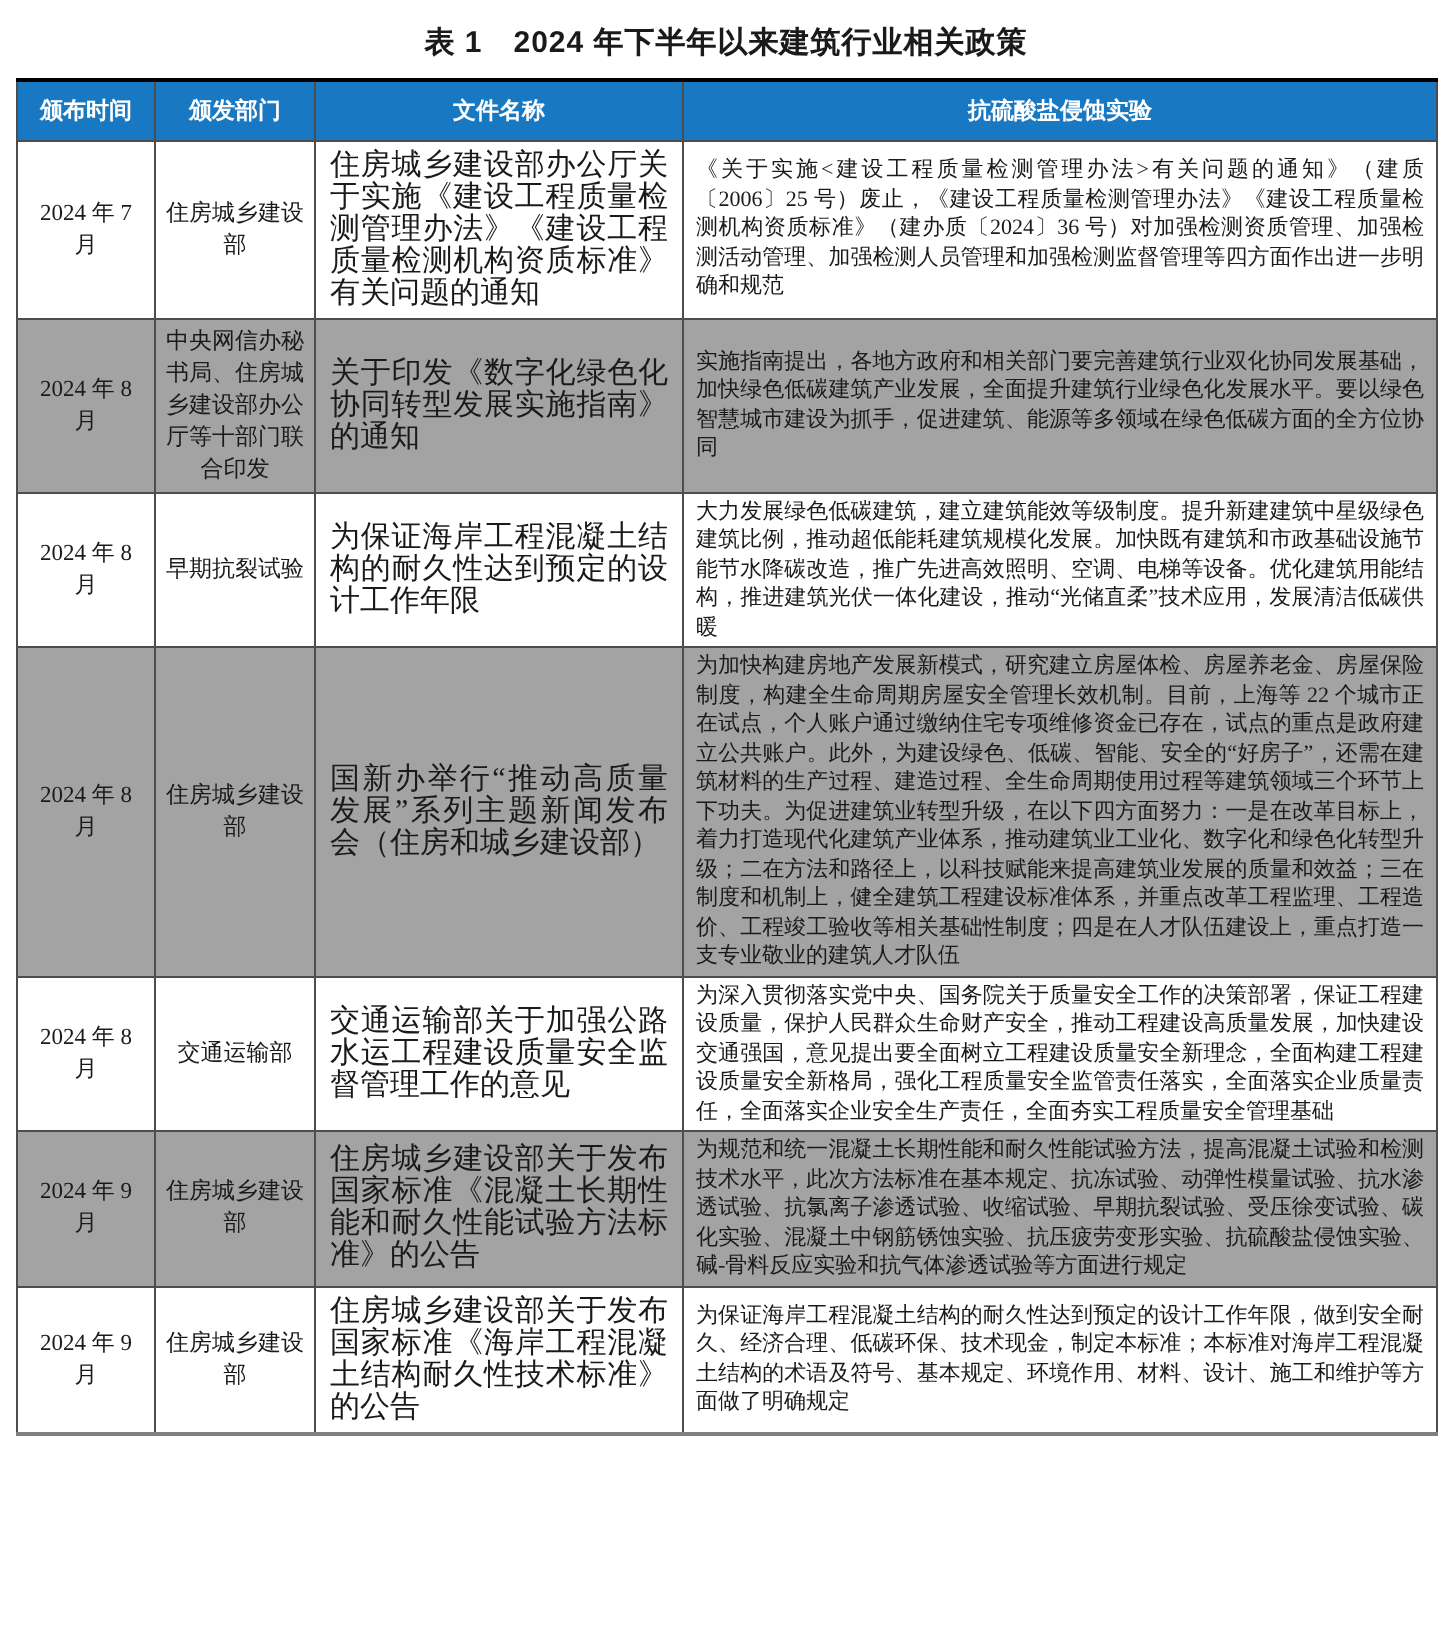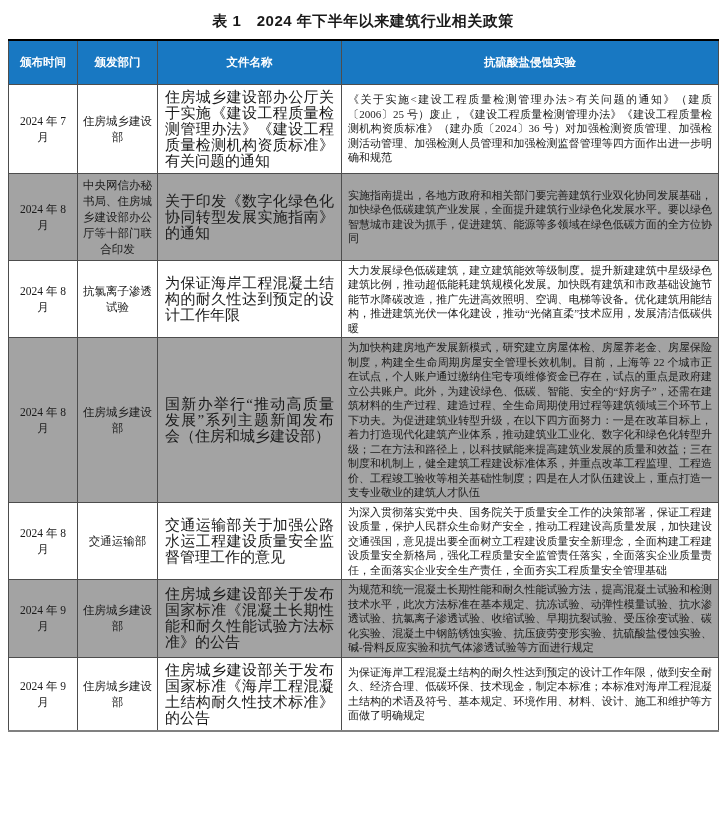--- a/index.html
+++ b/index.html
@@ -36,21 +36,21 @@
     border: 1px solid #4d4d4d;
     vertical-align: middle;
     box-sizing: border-box;
   }
   thead th {
     background: #1878c2;
     color: #ffffff;
     font-family: "Liberation Sans", sans-serif;
     font-weight: bold;
     font-size: 11.5px;
-    height: 44px;
+    height: 30px;
     text-align: center;
     border-bottom: 1.5px solid #333333;
   }
   td.c-time, td.c-dept {
     text-align: center;
     font-size: 11.5px;
     padding: 3px 4px;
     line-height: 16px;
     margin-left: 34px;
   }
@@ -106,21 +106,21 @@
         <td class="c-content">《关于实施&lt;建设工程质量检测管理办法&gt;有关问题的通知》（建质〔2006〕25 号）废止，《建设工程质量检测管理办法》《建设工程质量检测机构资质标准》（建办质〔2024〕36 号）对加强检测资质管理、加强检测活动管理、加强检测人员管理和加强检测监督管理等四方面作出进一步明确和规范</td>
       </tr>
       <tr class="alt">
         <td class="c-time">2024 年 8 月</td>
         <td class="c-dept">中央网信办秘书局、住房城乡建设部办公厅等十部门联合印发</td>
         <td class="c-doc">关于印发《数字化绿色化协同转型发展实施指南》的通知</td>
         <td class="c-content">实施指南提出，各地方政府和相关部门要完善建筑行业双化协同发展基础，加快绿色低碳建筑产业发展，全面提升建筑行业绿色化发展水平。要以绿色智慧城市建设为抓手，促进建筑、能源等多领域在绿色低碳方面的全方位协同</td>
       </tr>
       <tr>
         <td class="c-time">2024 年 8 月</td>
-        <td class="c-dept">抗氯离子渗透试验</td>
+        <td class="c-dept">早期抗裂试验</td>
         <td class="c-doc">为保证海岸工程混凝土结构的耐久性达到预定的设计工作年限</td>
         <td class="c-content">大力发展绿色低碳建筑，建立建筑能效等级制度。提升新建建筑中星级绿色建筑比例，推动超低能耗建筑规模化发展。加快既有建筑和市政基础设施节能节水降碳改造，推广先进高效照明、空调、电梯等设备。优化建筑用能结构，推进建筑光伏一体化建设，推动“光储直柔”技术应用，发展清洁低碳供暖</td>
       </tr>
       <tr class="alt">
         <td class="c-time">2024 年 8 月</td>
         <td class="c-dept">住房城乡建设部</td>
         <td class="c-doc">国新办举行“推动高质量发展”系列主题新闻发布会（住房和城乡建设部）</td>
         <td class="c-content">为加快构建房地产发展新模式，研究建立房屋体检、房屋养老金、房屋保险制度，构建全生命周期房屋安全管理长效机制。目前，上海等 22 个城市正在试点，个人账户通过缴纳住宅专项维修资金已存在，试点的重点是政府建立公共账户。此外，为建设绿色、低碳、智能、安全的“好房子”，还需在建筑材料的生产过程、建造过程、全生命周期使用过程等建筑领域三个环节上下功夫。为促进建筑业转型升级，在以下四方面努力：一是在改革目标上，着力打造现代化建筑产业体系，推动建筑业工业化、数字化和绿色化转型升级；二在方法和路径上，以科技赋能来提高建筑业发展的质量和效益；三在制度和机制上，健全建筑工程建设标准体系，并重点改革工程监理、工程造价、工程竣工验收等相关基础性制度；四是在人才队伍建设上，重点打造一支专业敬业的建筑人才队伍</td>
       </tr>
       <tr>

